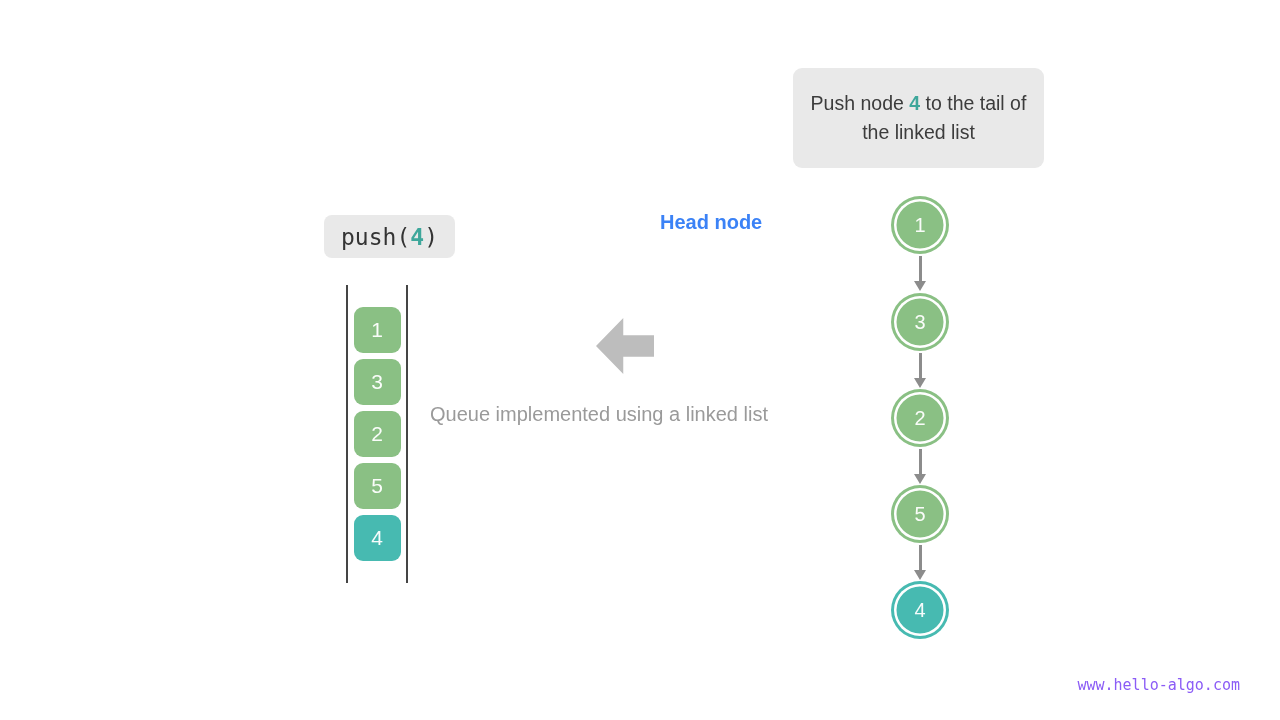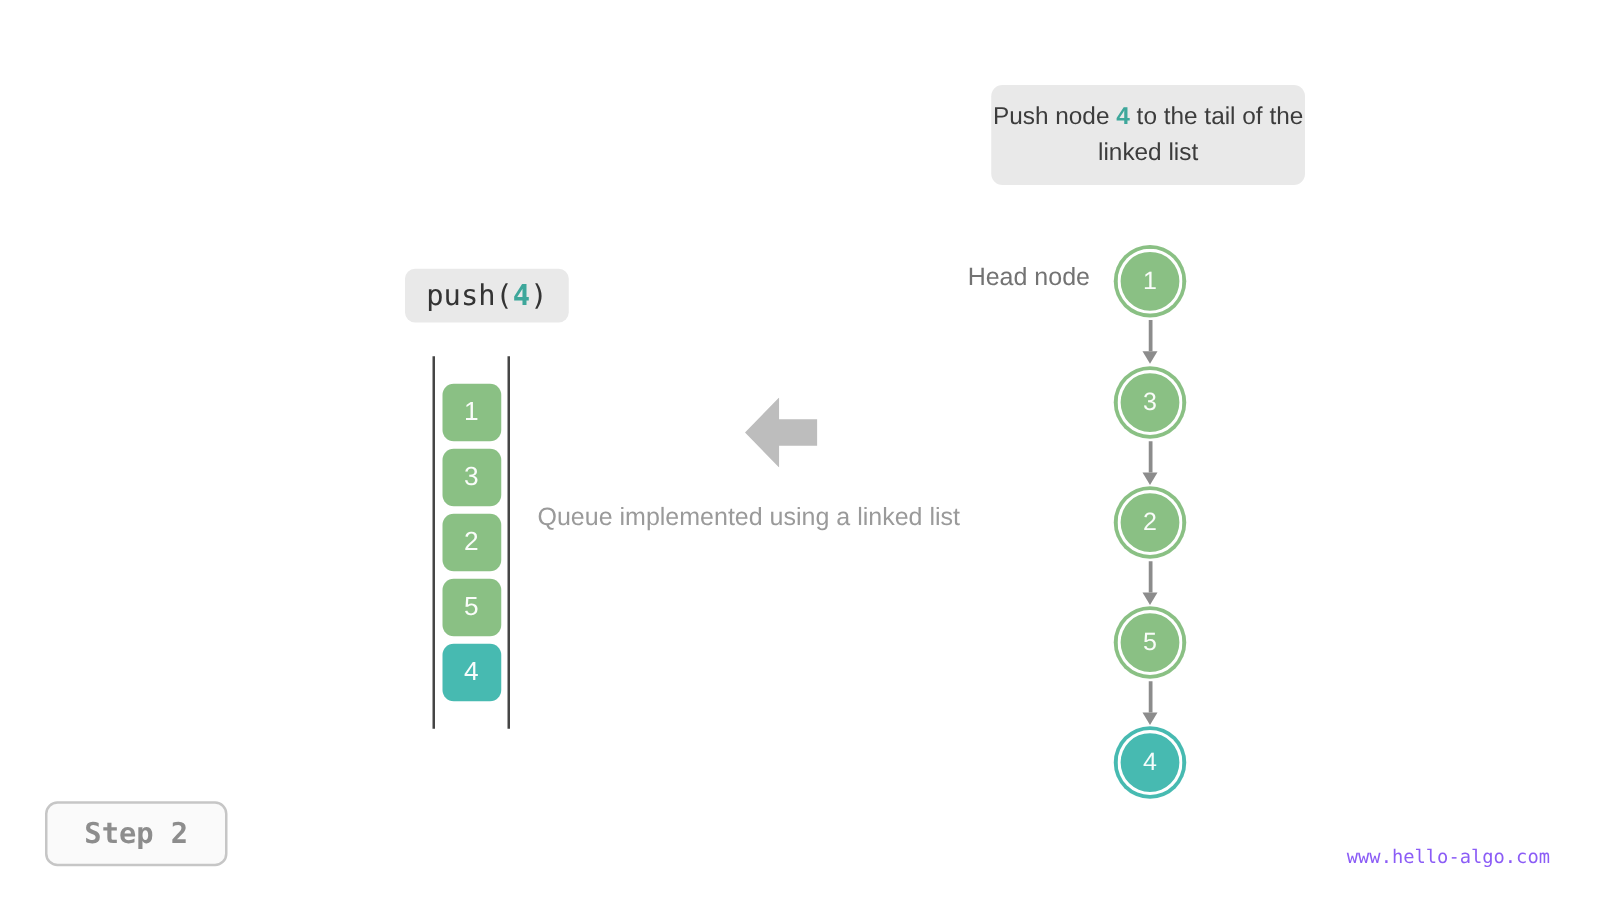--- a/index.html
+++ b/index.html
@@ -10,28 +10,28 @@
     height: 720px;
     background: #ffffff;
     overflow: hidden;
     font-family: "Liberation Sans", "DejaVu Sans", sans-serif;
   }
 
   
   .callout {
     position: absolute;
     left: 793px; top: 68px;
-    width: 251px; height: 80px;
+    width: 251px; height: 100px;
     background: #e9e9e9;
     border-radius: 9px;
     display: flex; align-items: center; justify-content: center;
     text-align: center;
     font-size: 19.5px; line-height: 29px;
     color: #3c3c3c;
-    padding: 0 0;
+    padding: 0 16px;
   }
   .hl { color: var(--color-accent); font-weight: 700; }
 
   
   .push-label {
     position: absolute;
     left: 312px; top: 215px;
     width: 131px; height: 43px;
     background: #e9e9e9;
     border-radius: 8px;
@@ -101,24 +101,23 @@
   .ll-arrow .line { width: 3px; background: #8c8c8c; }
   .ll-arrow .head {
     width: 0; height: 0;
     border-left: 6.5px solid transparent;
     border-right: 6.5px solid transparent;
     border-top: 10px solid #8c8c8c;
   }
   .ll-label {
     position: absolute;
     left: 660px; width: 212px;
-    text-align: right;
     font-size: 20px;
-    font-weight: 400;
-    color: #737373;
+    font-weight: 700;
+    color: #3b82f6;
   }
 
   
   .step {
     position: absolute;
     left: 36px; top: 641px;
     width: 146px; height: 52px;
     background: #fafafa;
     border: 2px solid #c6c6c6;
     border-radius: 10px;
@@ -182,17 +181,16 @@
     </div>
   <div class="ll-arrow" style="top: 449px;">
       <div class="line" style="height: 25px;"></div>
       <div class="head"></div>
     </div>
   <div class="ll-arrow" style="top: 545px;">
       <div class="line" style="height: 25px;"></div>
       <div class="head"></div>
     </div>
 
-  <div class="step">Step 2</div>
 
   <div class="watermark">www.hello-algo.com</div>
 
 </div>
 
 </body></html>

